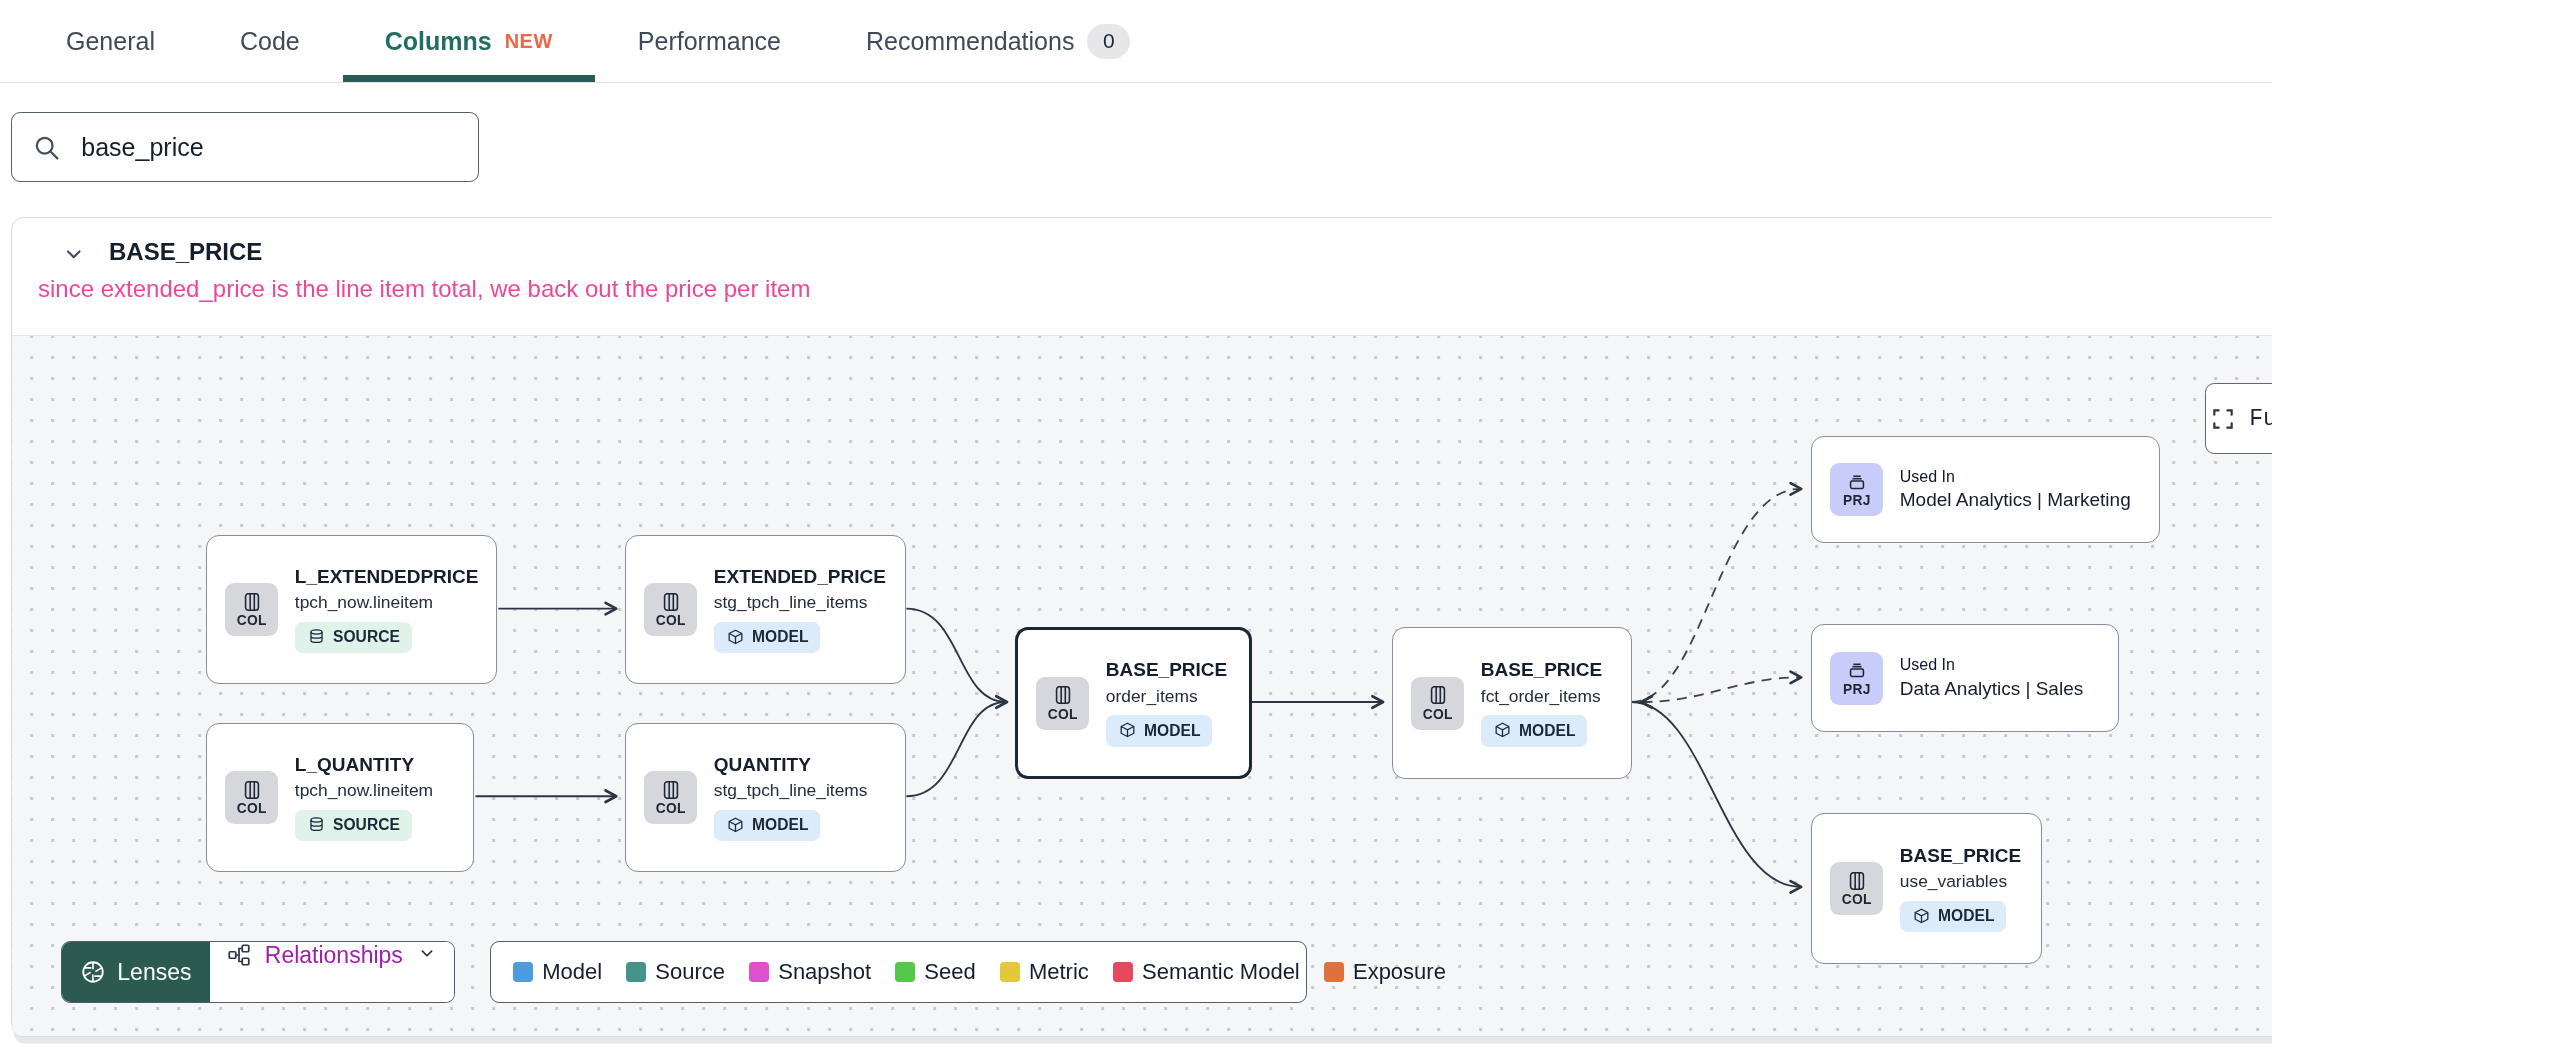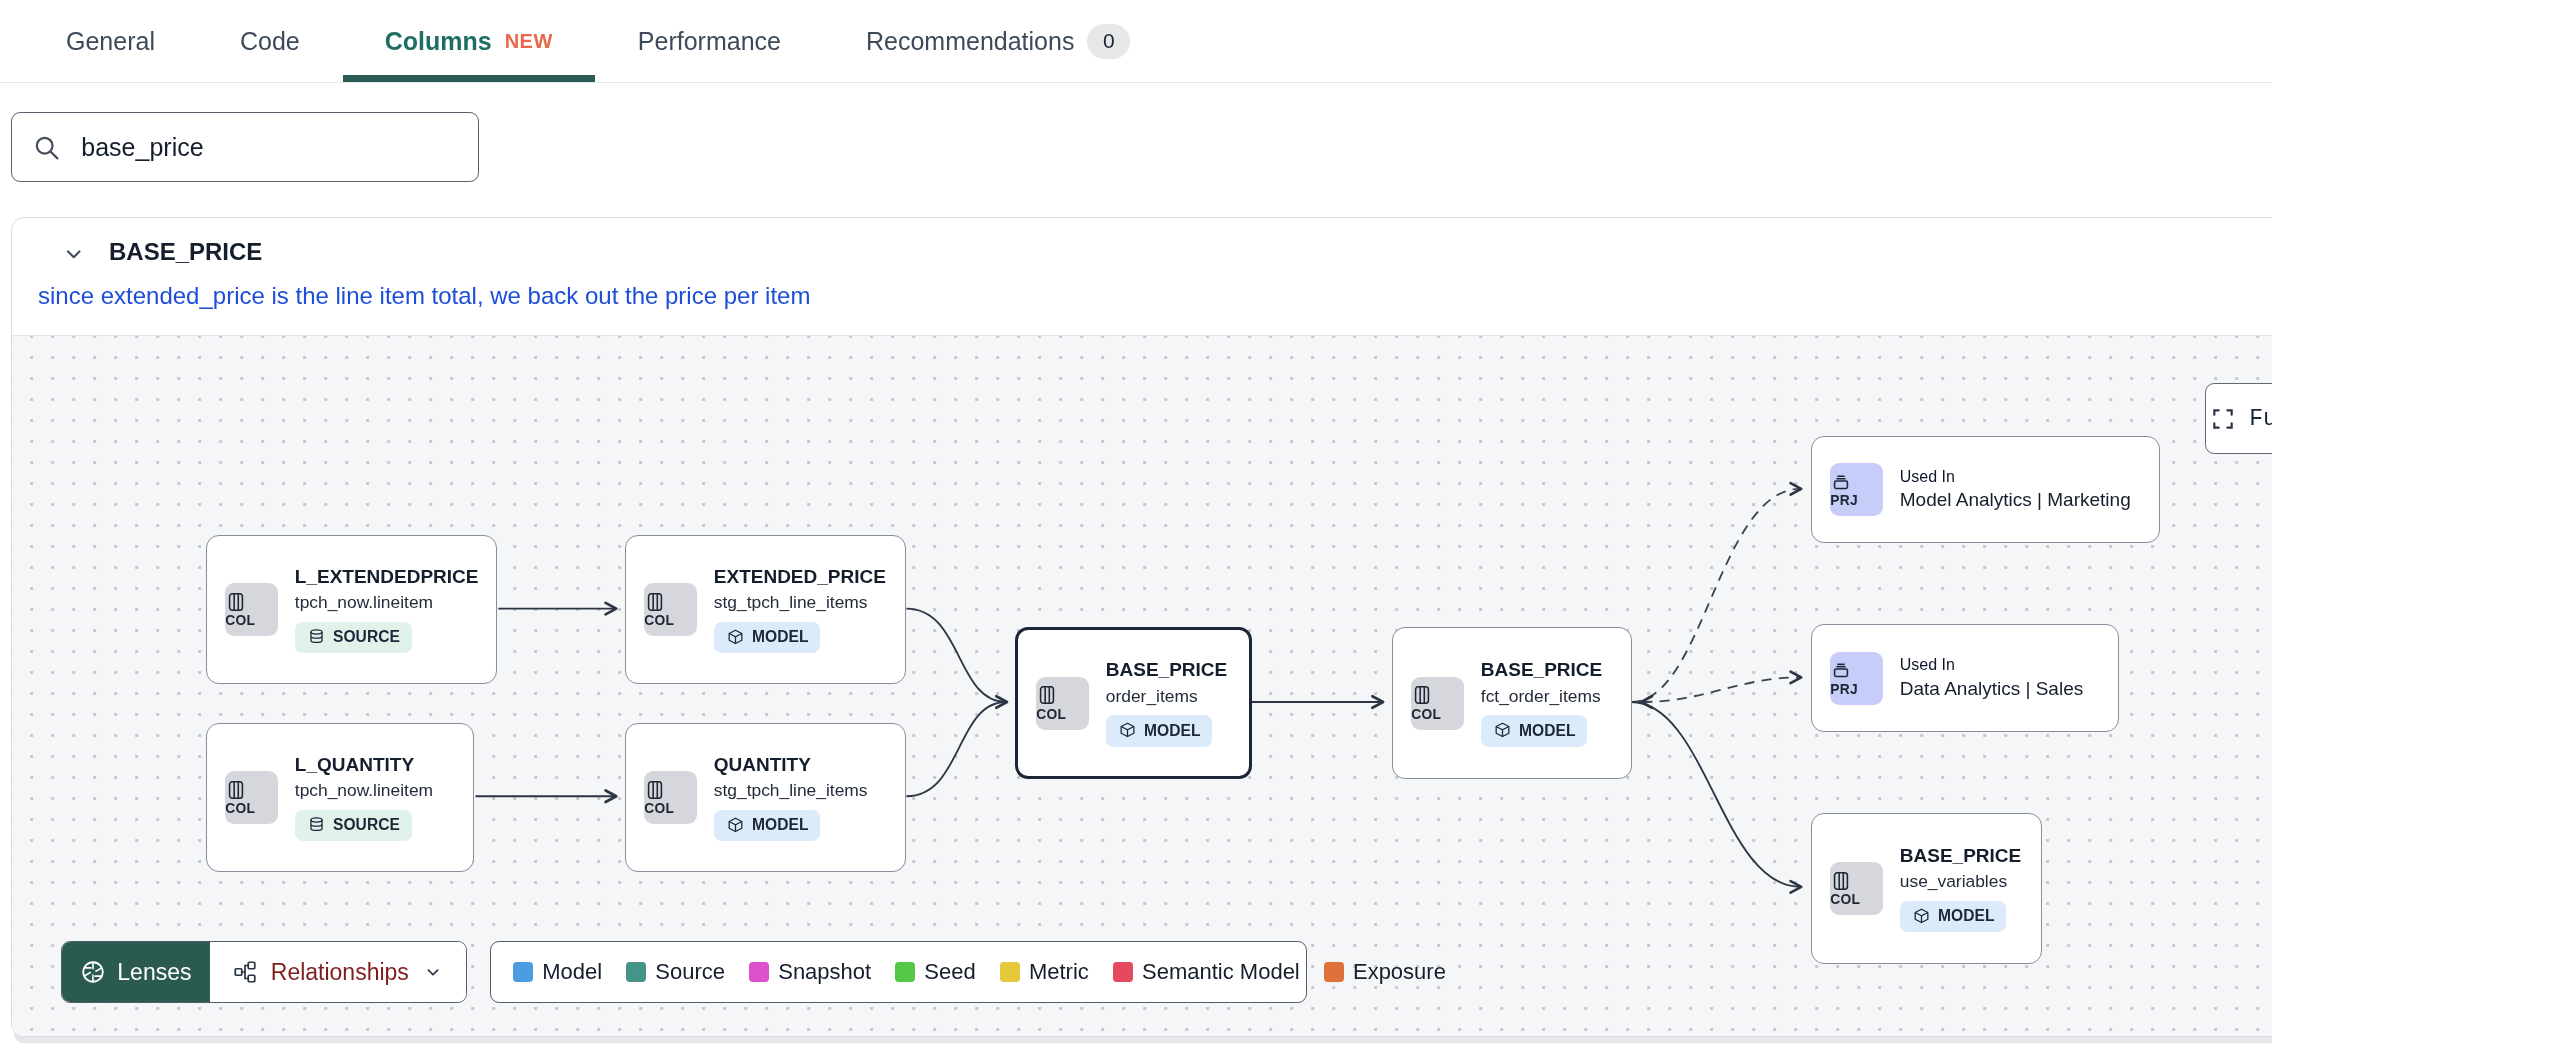--- a/index.html
+++ b/index.html
@@ -23,34 +23,34 @@
   .search-box input{border:none;outline:none;font-size:25px;color:#141e2c;flex:1;
                     font-family:"Liberation Sans",sans-serif;background:transparent;}
 
   
   .card{position:absolute;left:11px;top:217px;width:2554px;height:820px;background:#fff;
         border:1.8px solid #d9dbdf;border-radius:13px;box-shadow:0 9.2px 0 -2.8px #e6e7eb;}
   .card-chevron{position:absolute;left:48px;top:22px;cursor:pointer;}
   .card-title{position:absolute;left:97px;top:20px;font-size:24px;font-weight:bold;color:#141e2c;}
   .type-badge{position:absolute;right:42px;top:14.7px;background:#eceef1;border-radius:5.5px;
               padding:8.3px 15.6px;font-size:19px;color:#1b2637;}
-  .card-desc{position:absolute;left:26px;top:64px;font-size:24px;color:#1d4ed8;}
+  .card-desc{position:absolute;left:26px;top:57px;font-size:24px;color:#ec4899;}
 
   
   .panel{position:absolute;left:0;top:117px;right:0;bottom:0;border-top:1.8px solid #e4e5e9;
          border-radius:0 0 11px 11px;background:#f5f6f8;
          background-image:radial-gradient(#c7c9d0 1.5px,transparent 1.8px);
          background-size:21px 21px;background-position:9.2px 11px;overflow:hidden;}
   .edges{position:absolute;left:0;top:0;width:100%;height:100%;pointer-events:none;}
 
   .node{position:absolute;background:#fff;border:1.8px solid #868e9b;border-radius:13px;
         display:flex;align-items:center;gap:16.5px;padding:0 18.3px;cursor:pointer;}
   .node.selected{border:3.7px solid #1b2637;}
   .icon-chip{width:53px;height:53px;border-radius:9.2px;background:#d5d7dc;flex:0 0 auto;
-             display:flex;flex-direction:column;justify-content:center;gap:0.9px;}
+             display:flex;flex-direction:column;align-items:center;justify-content:center;gap:0.9px;}
   .icon-chip.prj{background:#c7cdf8;}
   .chip-label{font-size:13.8px;font-weight:bold;color:#1d2633;letter-spacing:0.3px;}
   .node-text{display:flex;flex-direction:column;align-items:flex-start;}
   .node-title{font-size:19px;font-weight:bold;color:#141e2c;margin-bottom:4.6px;}
   .node-sub{font-size:17.4px;color:#222c3a;margin-bottom:8.3px;}
   .node-eyebrow{font-size:16px;color:#0f172a;margin-bottom:3.7px;}
   .node-main{font-size:19px;color:#141e2c;}
   .nbadge{display:inline-flex;align-items:center;gap:7.3px;padding:6.4px 12px;border-radius:7.3px;
           font-size:15.6px;font-weight:bold;color:#1b2736;}
   .nbadge.source{background:#e1f2eb;}
@@ -66,22 +66,22 @@
           border:1.8px solid #5f6774;border-radius:9.2px;display:flex;flex-direction:column;}
   .zoomer .zbtn{flex:1;display:flex;align-items:center;justify-content:center;font-size:37px;
                 color:#2a3444;cursor:pointer;}
   .zoomer .zbtn:first-child{border-bottom:1.8px solid #5f6774;}
 
   
   .lens-group{position:absolute;left:49px;top:605px;height:62px;display:flex;border-radius:9.2px;
               overflow:hidden;border:1.8px solid #535b68;background:#fff;}
   .lens-seg{background:#2a5a50;color:#fff;display:flex;align-items:center;gap:11px;
             padding:0 18.3px;font-size:23px;cursor:pointer;}
-  .rel-seg{background:#fff;color:#7f1d1d;display:flex;align-items:center;gap:13px;
-           padding:0 22px;font-size:23px;cursor:pointer;}
+  .rel-seg{background:#fff;color:#a21caf;display:flex;gap:13px;
+           padding:0 16px;font-size:23px;cursor:pointer;}
   .legend{position:absolute;left:478px;top:605px;height:62px;width:817px;background:#fff;
           border:1.8px solid #535b68;border-radius:9.2px;display:flex;align-items:center;
           padding:0 22px;gap:24px;}
   .leg-item{display:flex;align-items:center;gap:9.2px;font-size:22px;color:#141e2c;white-space:nowrap;}
   .sw{width:20px;height:20px;border-radius:3.7px;flex:0 0 auto;}
 </style>
 </head>
 <body>
 
 <div class="app">

